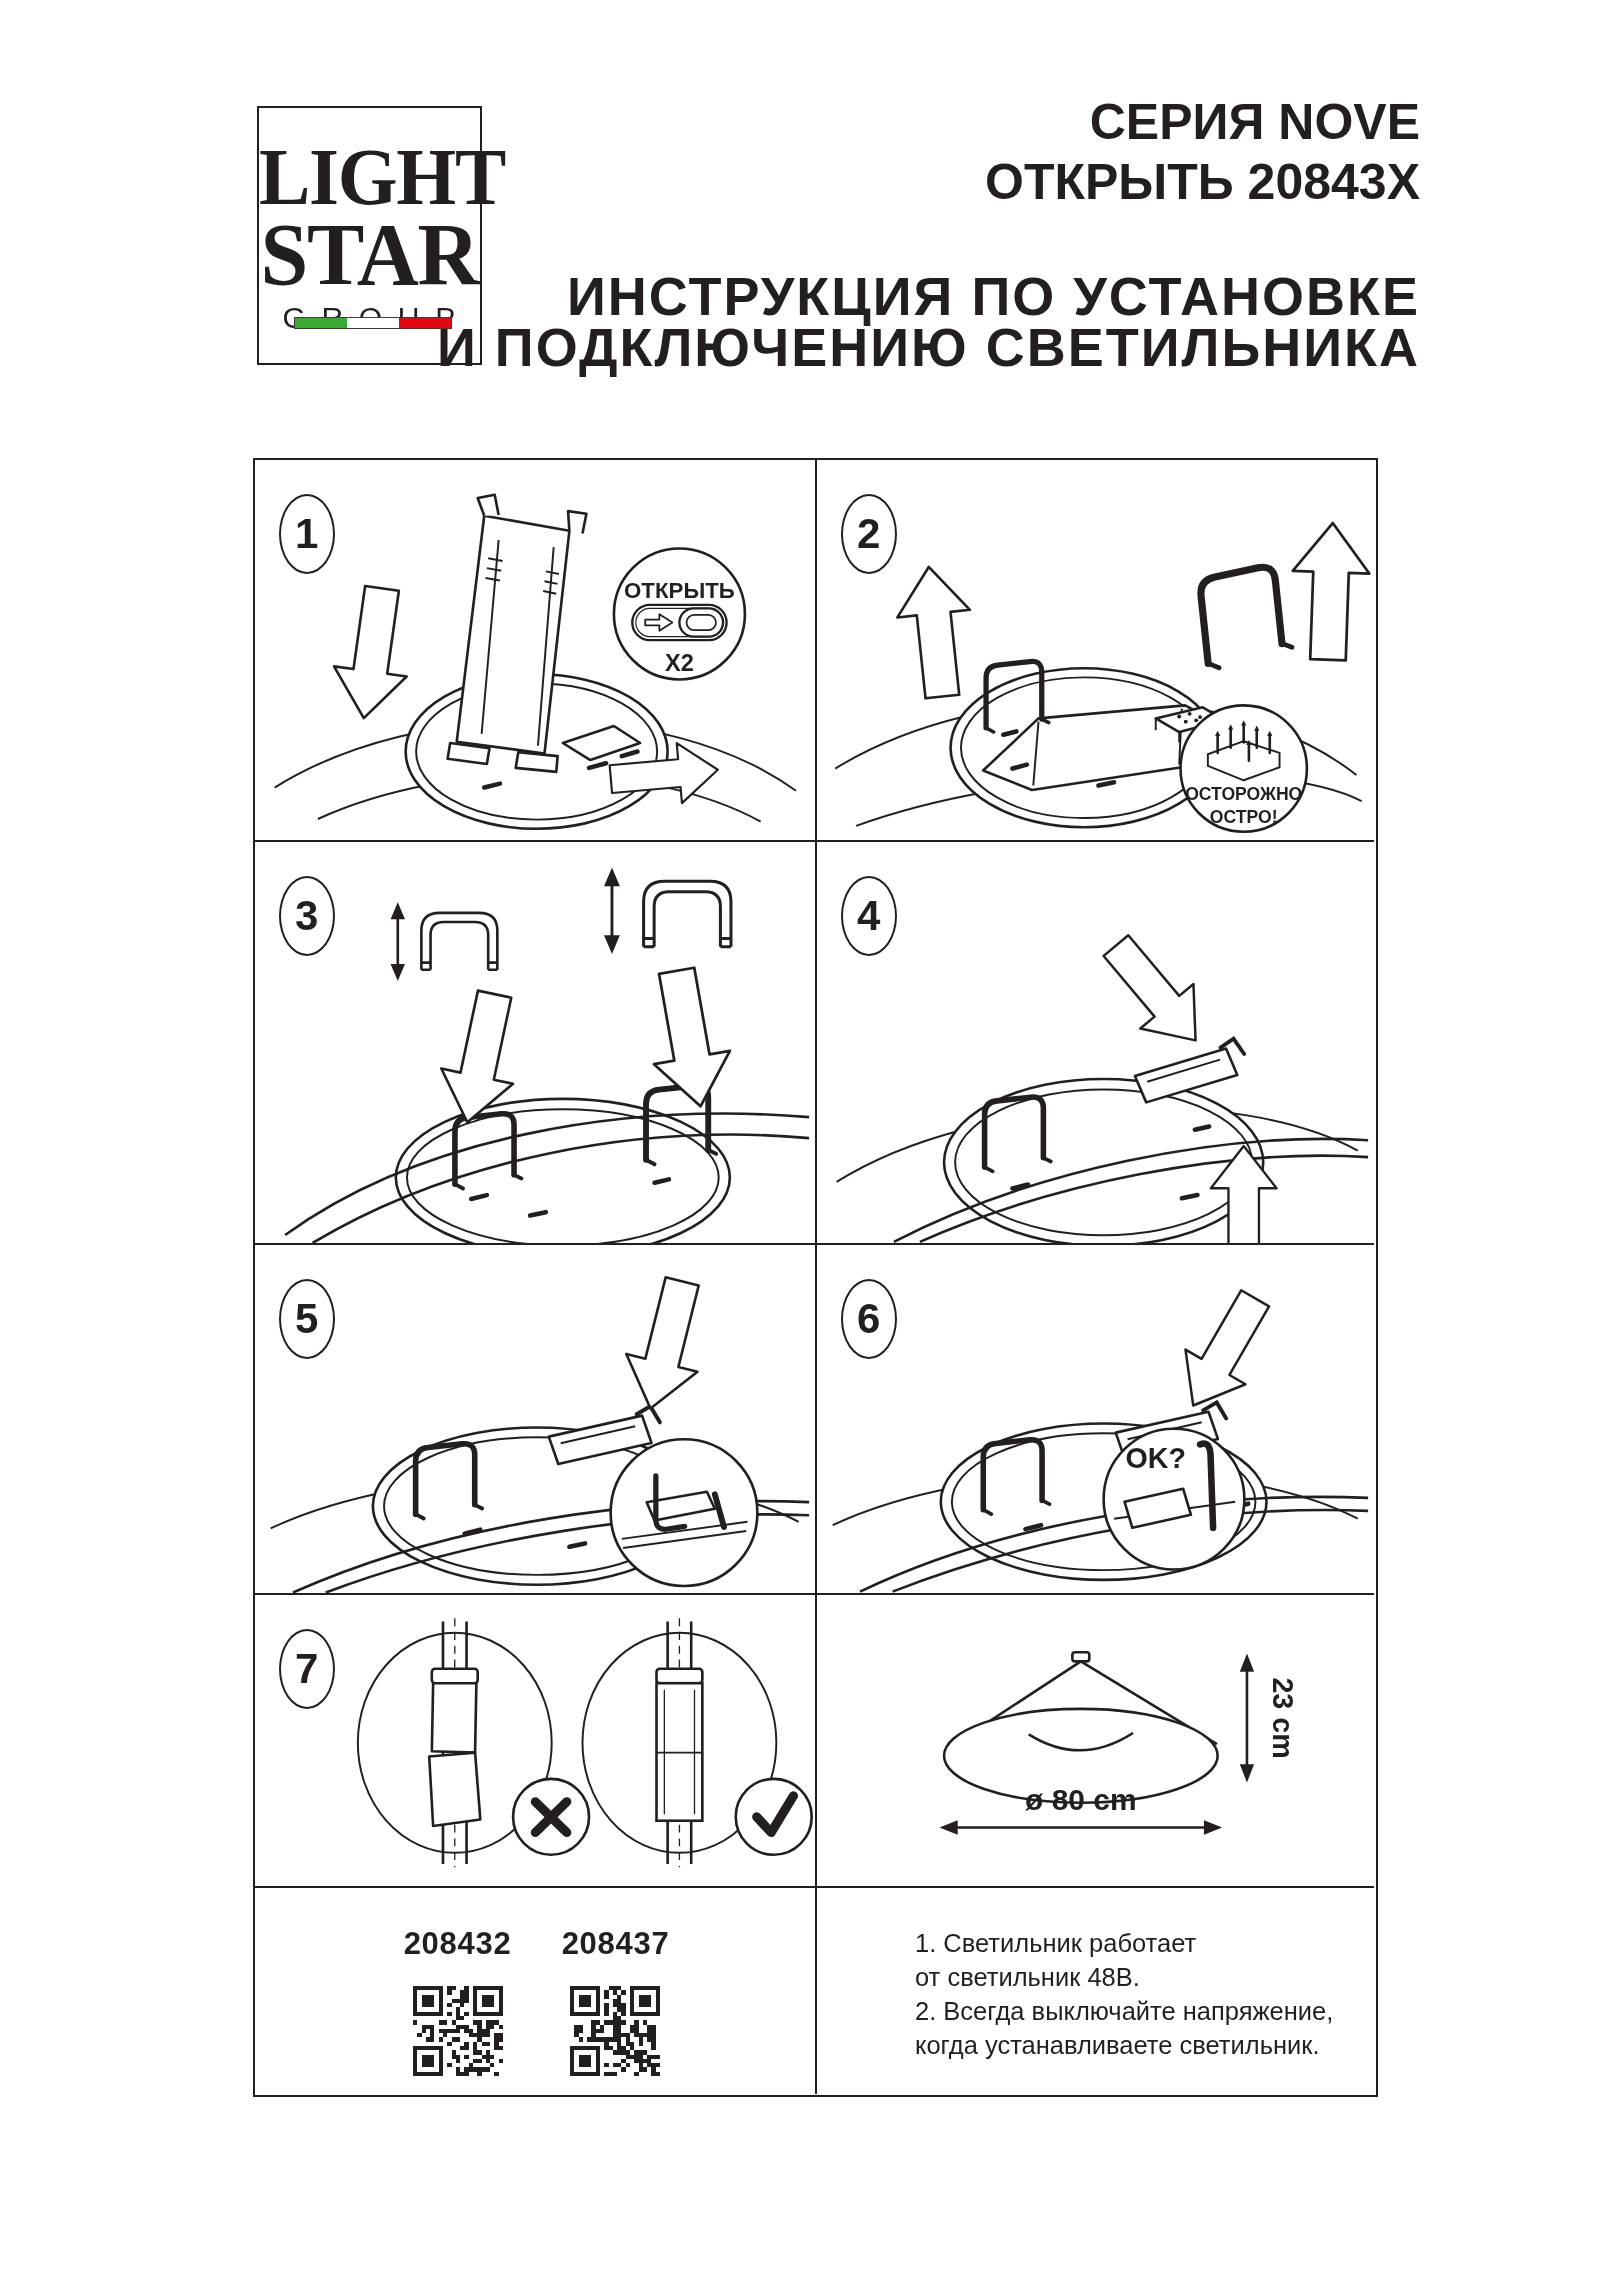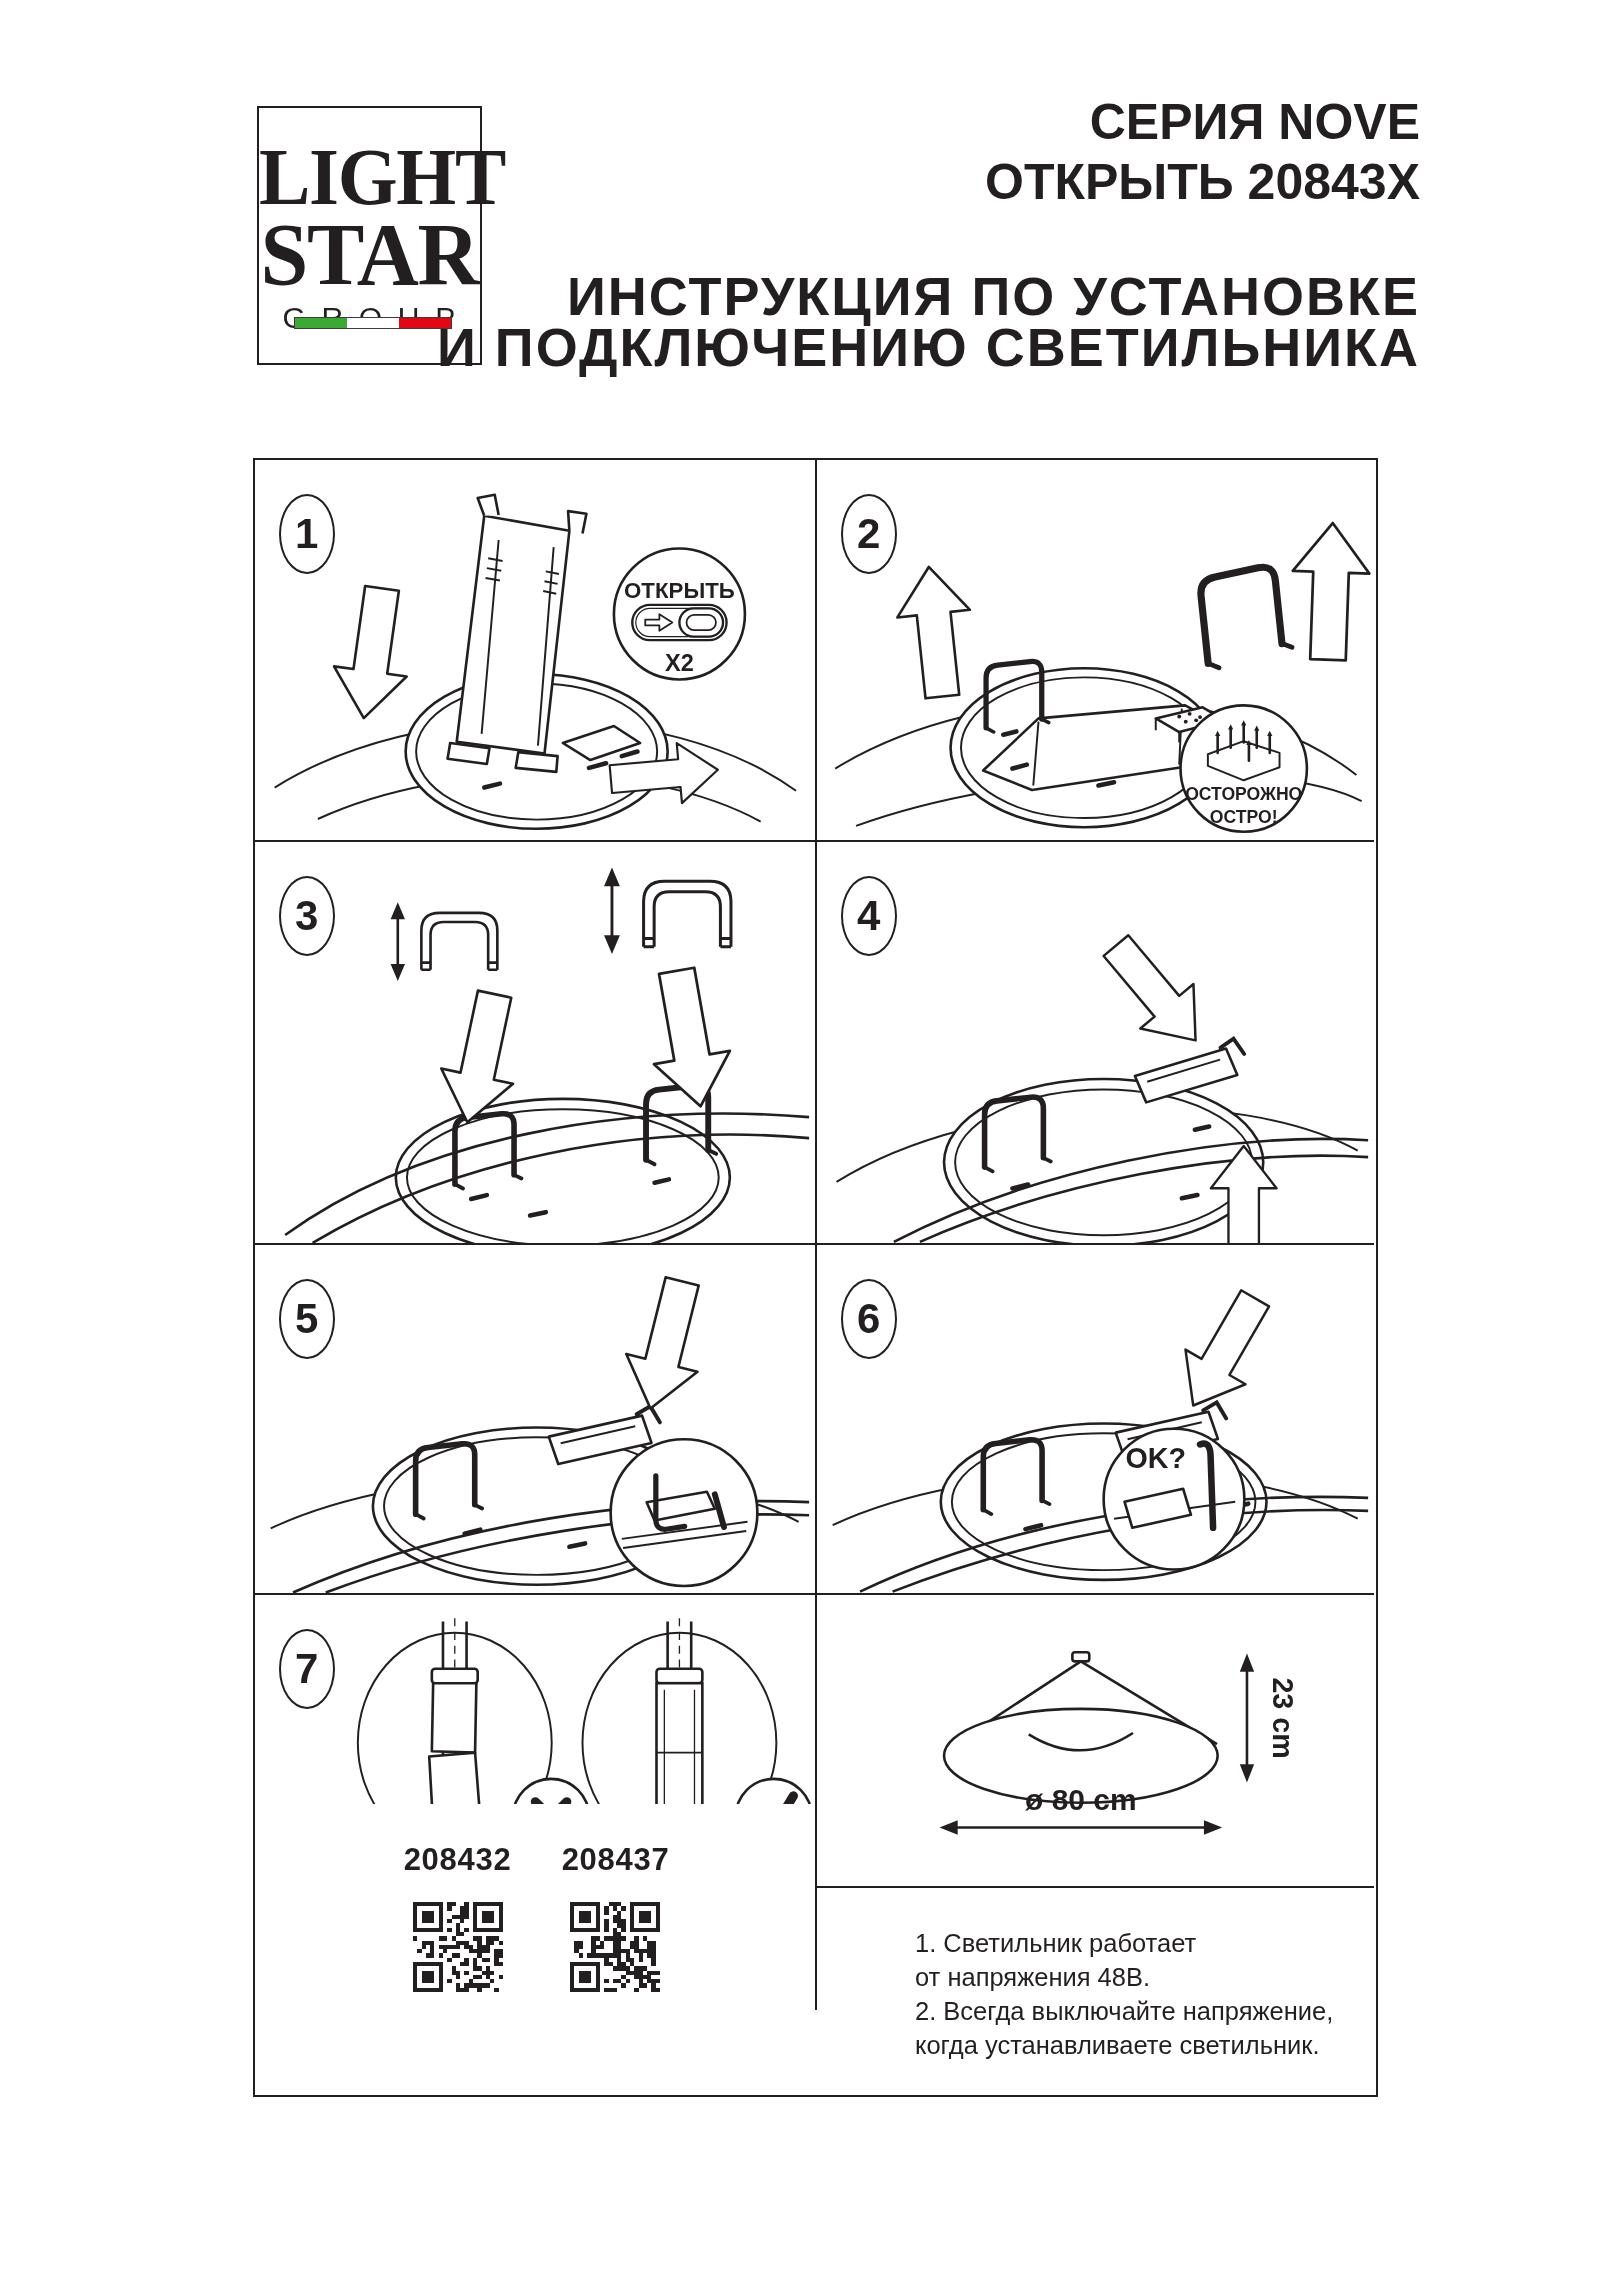--- a/index.html
+++ b/index.html
@@ -343,21 +343,21 @@
         </g>
         <g>
           <path d="M212,355 L598,355" stroke="#231f20" stroke-width="4"></path>
           <polygon points="188,355 216,344 216,366" fill="#231f20"></polygon>
           <polygon points="622,355 594,344 594,366" fill="#231f20"></polygon>
           <text x="405" y="328" font-size="46" font-weight="bold" fill="#231f20" text-anchor="middle">ø 80 cm</text>
         </g>
       </svg>
     </div>
 
-    <div class="panel br" style="left:0;top:1344px;width:562px;height:206px;">
+    <div class="panel br" style="left:0;top:1428px;width:562px;height:206px;">
       <div class="qr-label" style="left:124px;">208432</div>
       <div class="qr-label" style="left:282px;">208437</div>
       <div class="qr-box" style="left:158px;"><svg viewBox="0 0 21 21" width="100%" height="100%" shape-rendering="crispEdges">
             <g fill="#231f20">
               <rect x="0" y="0" width="1" height="1"></rect>
               <rect x="1" y="0" width="1" height="1"></rect>
               <rect x="2" y="0" width="1" height="1"></rect>
               <rect x="3" y="0" width="1" height="1"></rect>
               <rect x="4" y="0" width="1" height="1"></rect>
               <rect x="5" y="0" width="1" height="1"></rect>
@@ -791,21 +791,21 @@
               <rect x="10" y="20" width="1" height="1"></rect>
               <rect x="15" y="20" width="1" height="1"></rect>
               <rect x="19" y="20" width="1" height="1"></rect>
               <rect x="20" y="20" width="1" height="1"></rect>
             </g>
           </svg></div>
     </div>
     <div class="panel" style="left:562px;top:1428px;width:557px;height:206px;">
       <div id="notes">
         <div>1. Светильник работает</div>
-        <div>от напряжения 48В.</div>
+        <div>от светильник 48В.</div>
         <div>2. Всегда выключайте напряжение,</div>
         <div>когда устанавливаете светильник.</div>
       </div>
     </div>
   </div>
 
 </div>
 
 
 </body></html>

